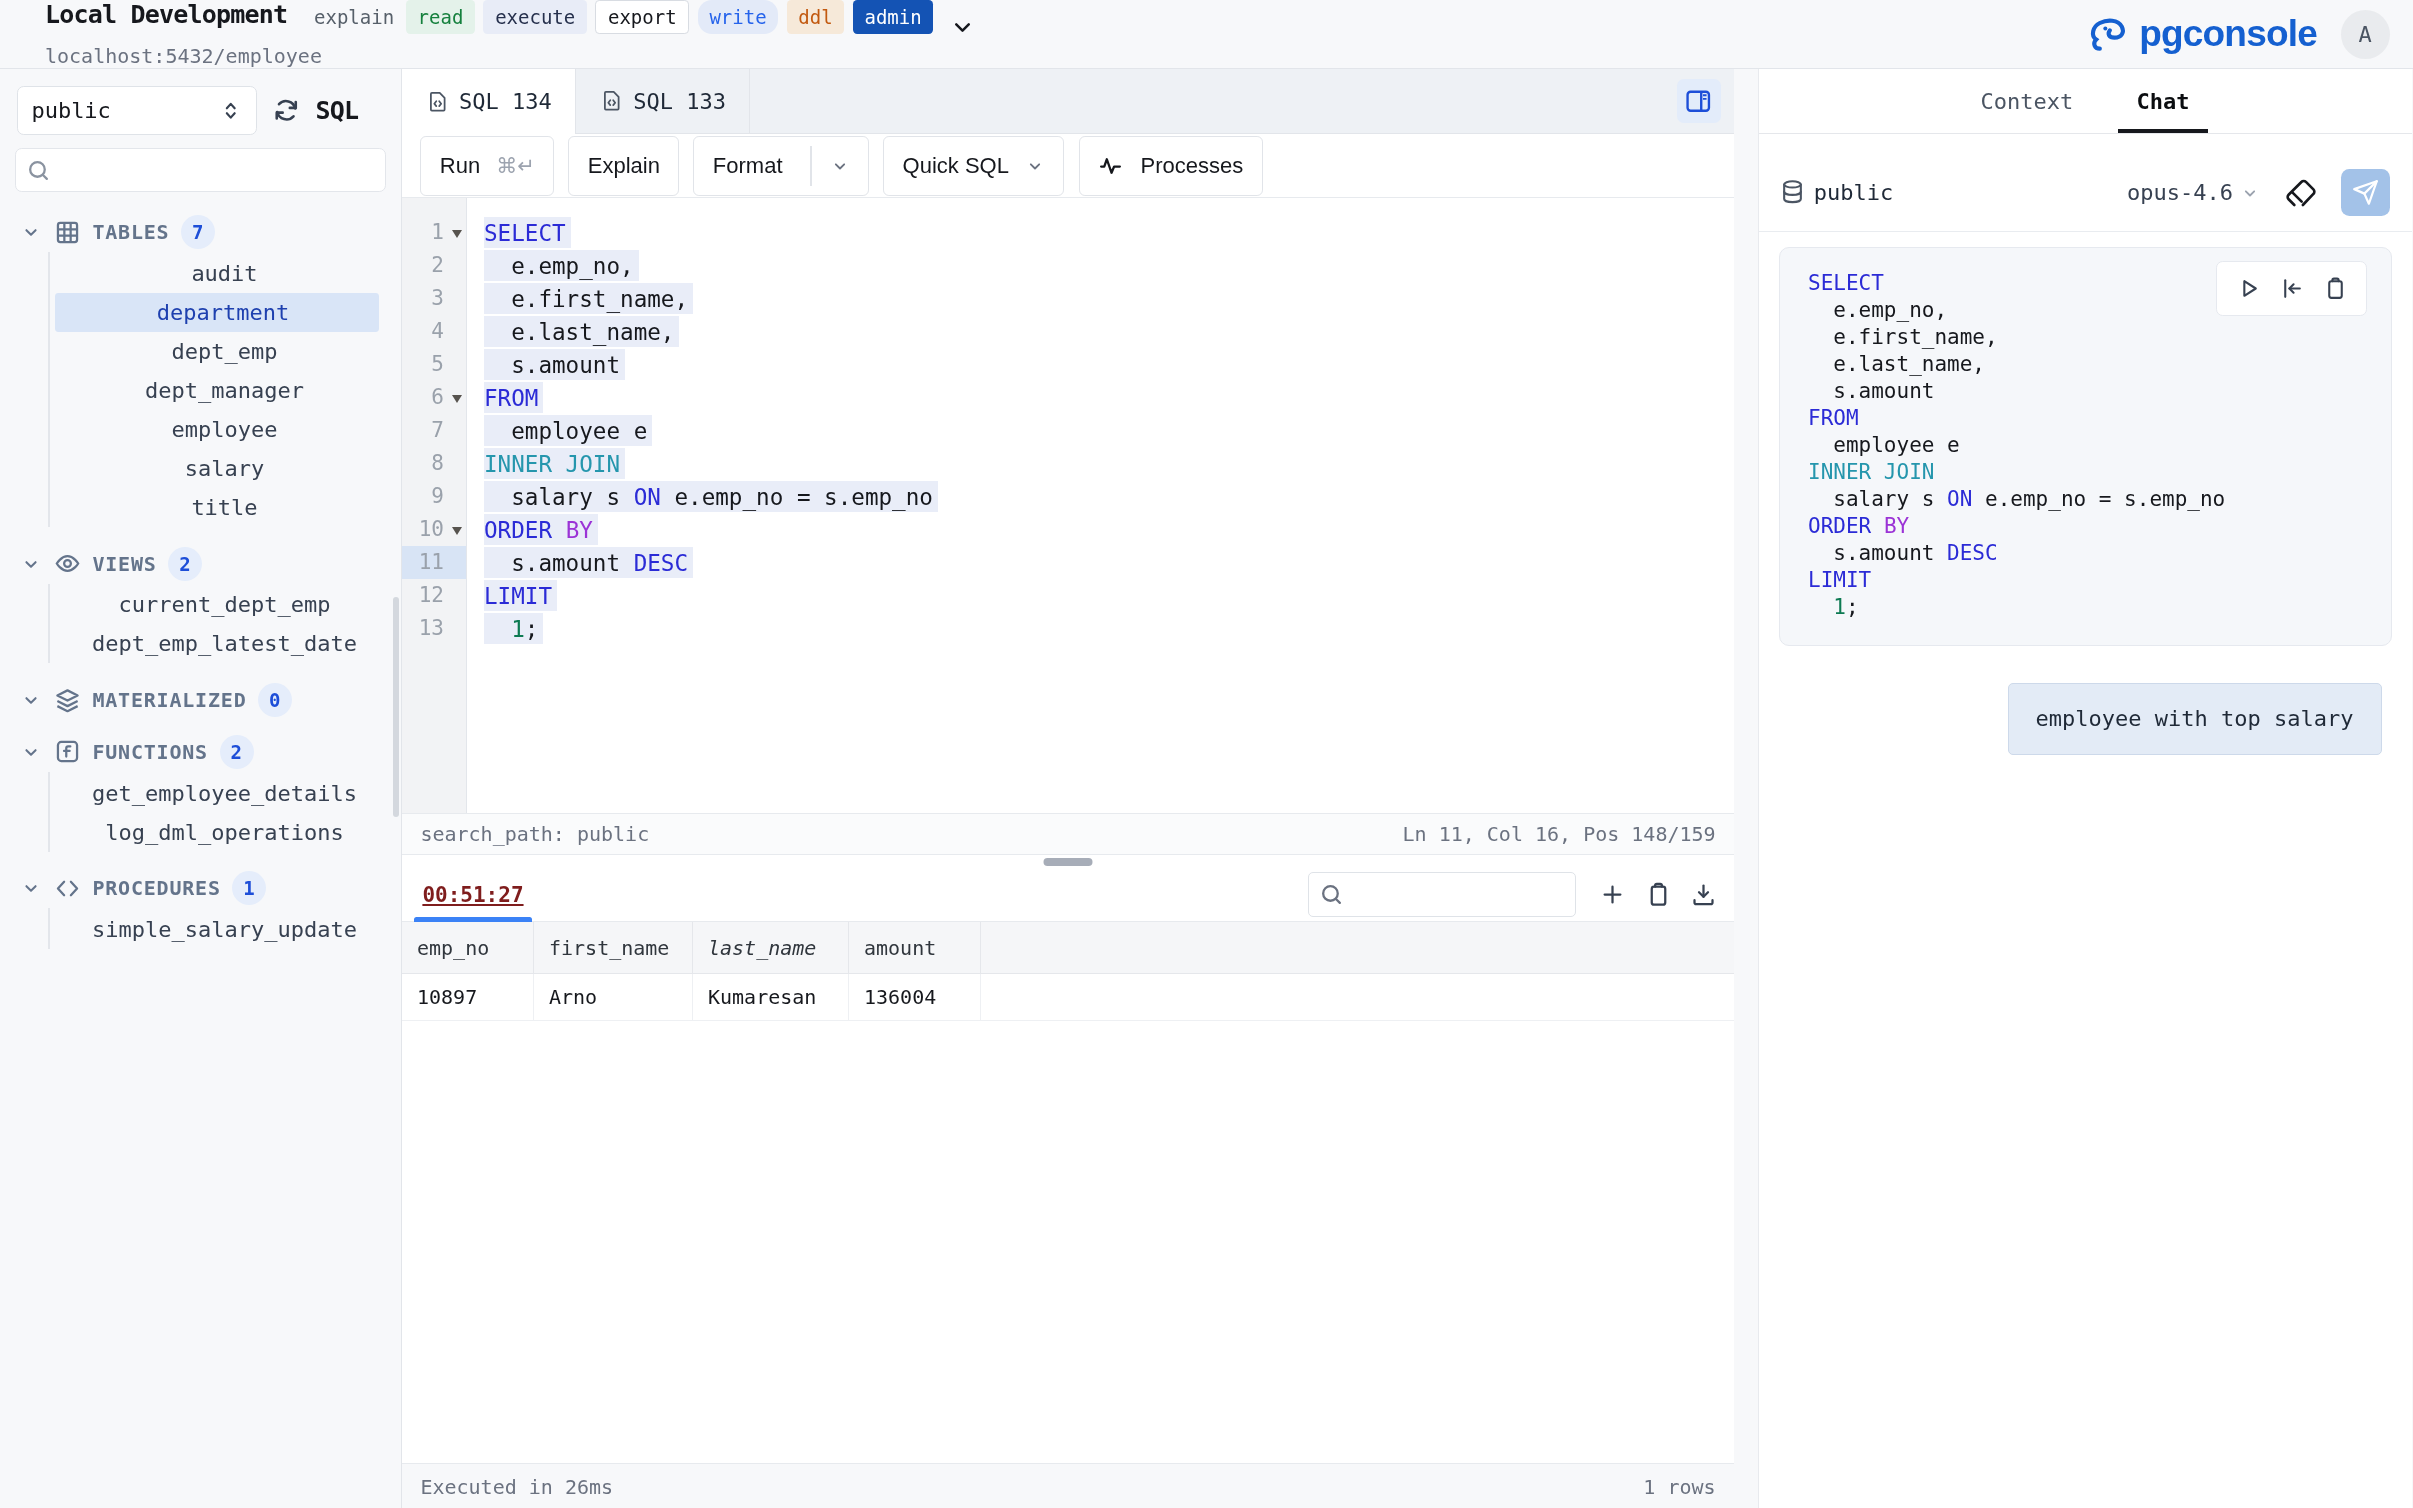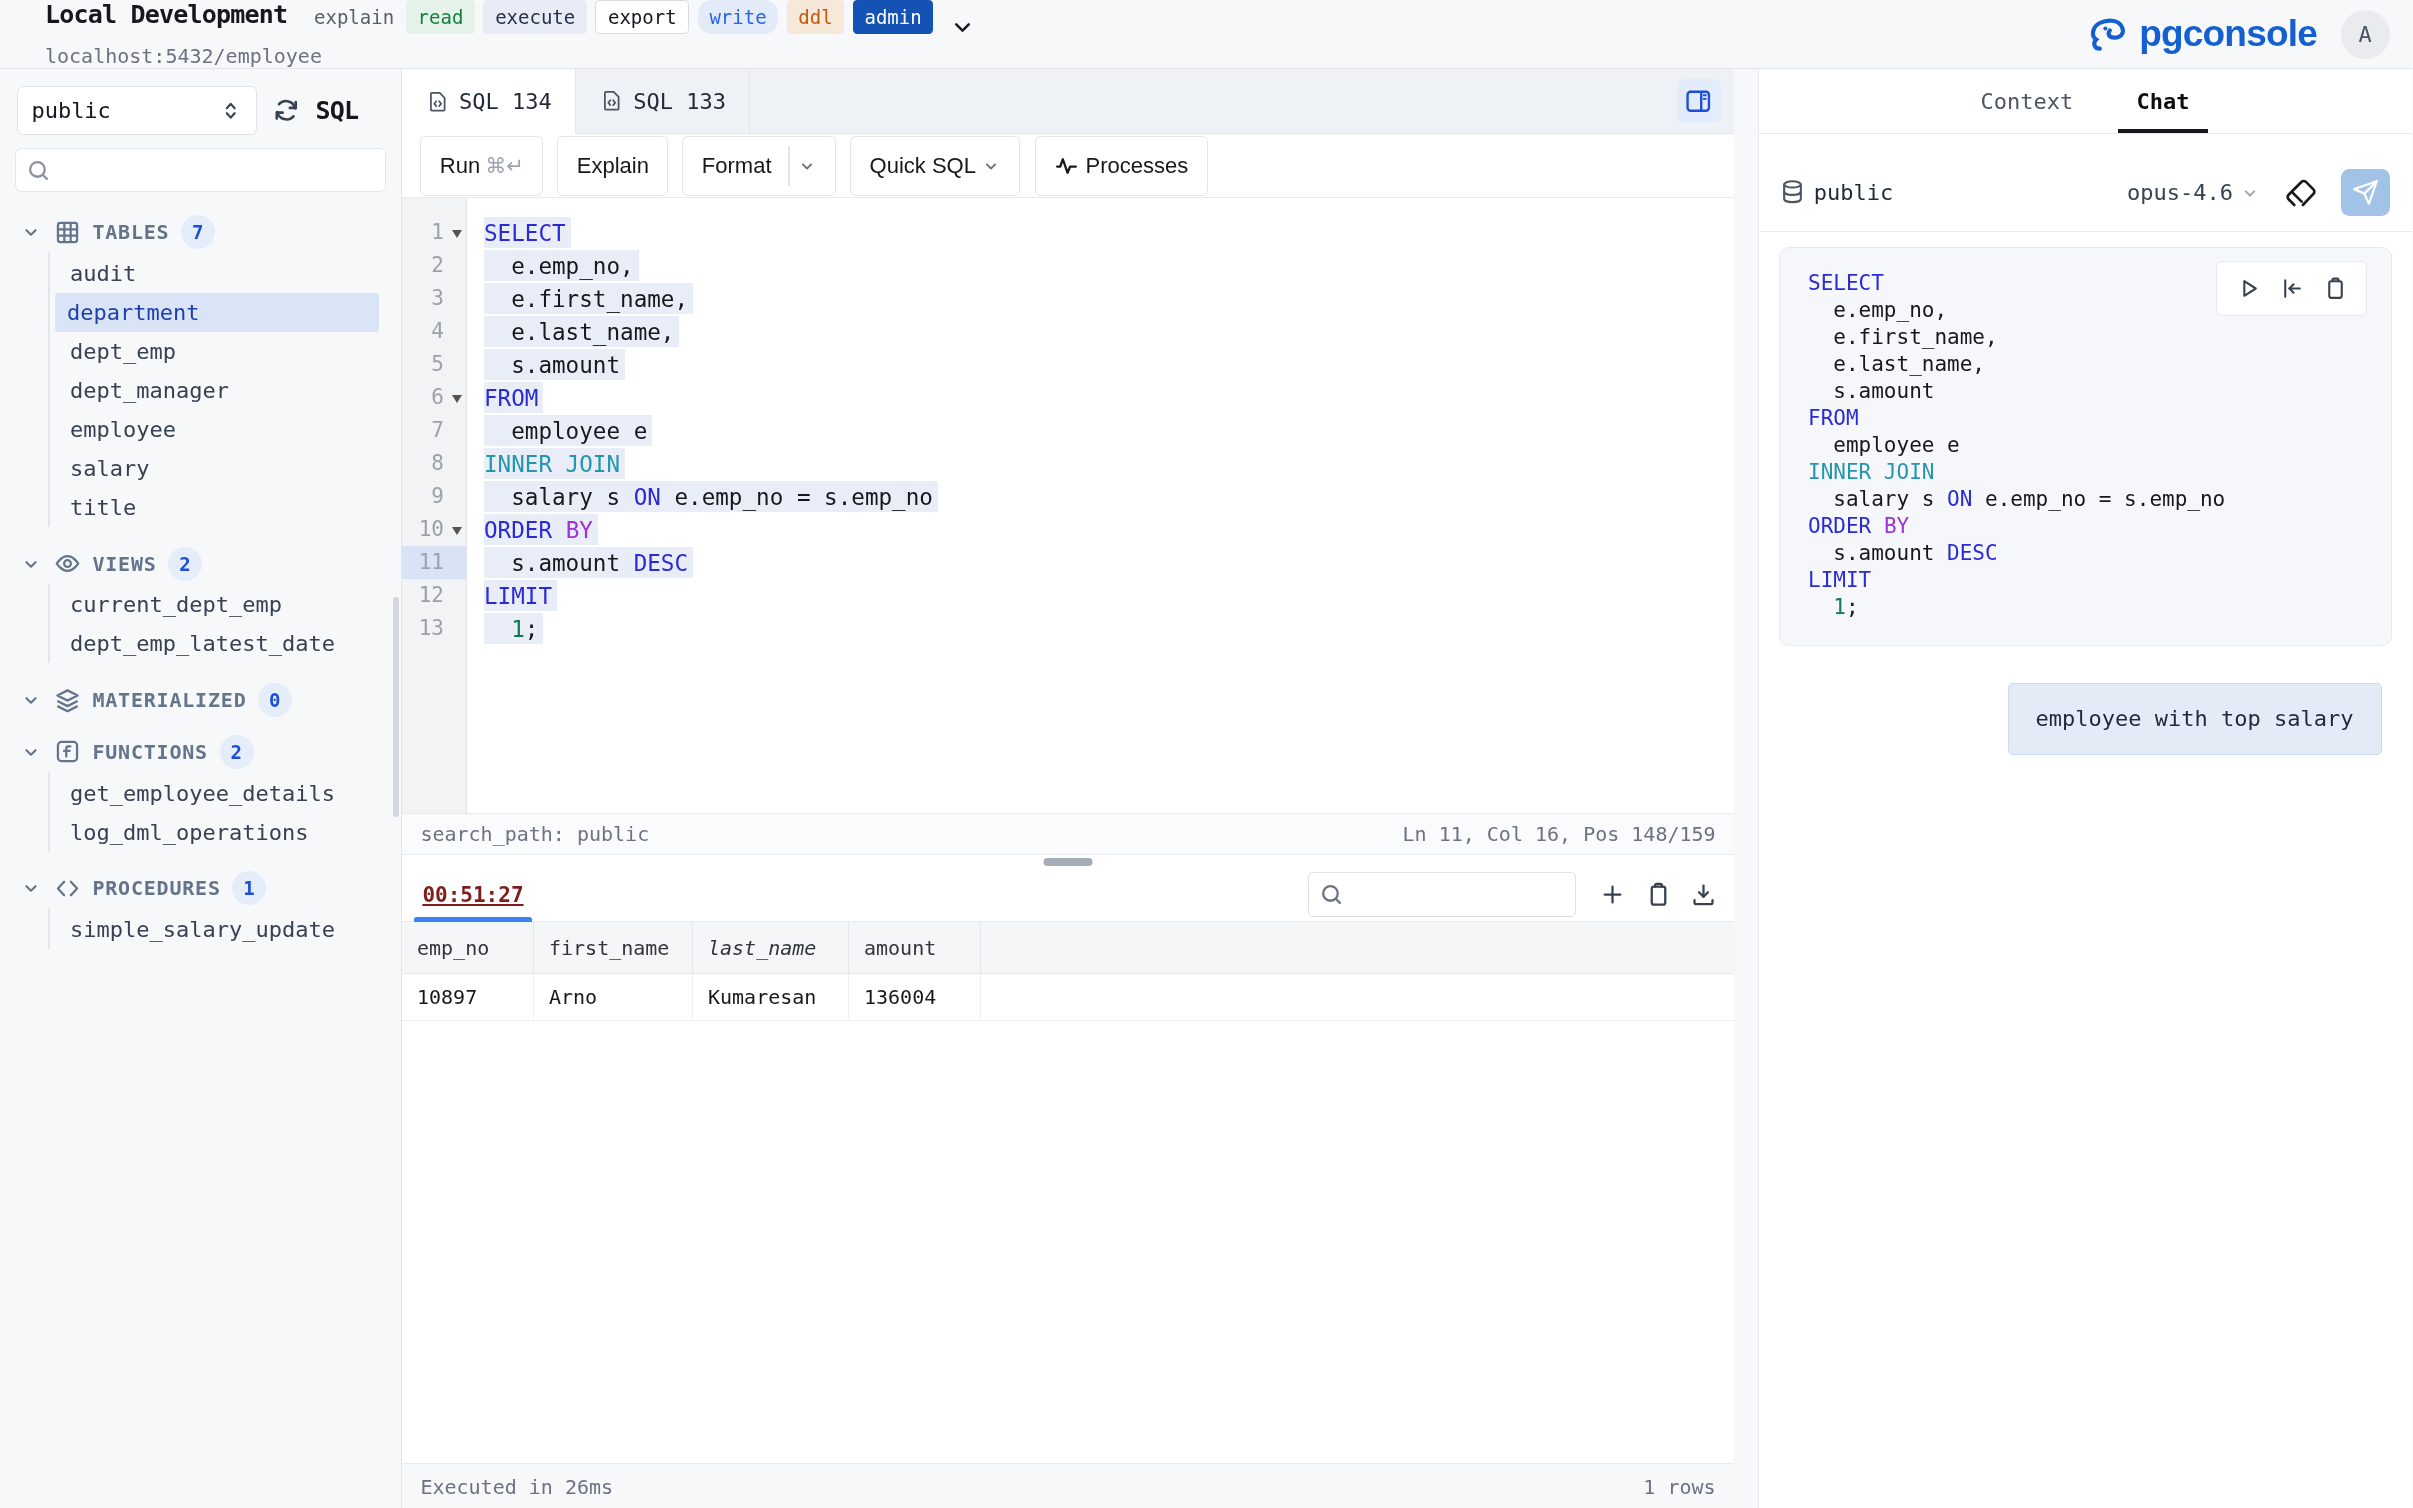--- a/index.html
+++ b/index.html
@@ -53,39 +53,39 @@
   .tree { margin-top:20px; }
   .tree-header { height:40px; display:flex; align-items:center; gap:11.7px; padding-left:20px;
     color:#64748b; font-weight:bold; font-size:20px; letter-spacing:0.8px; cursor:pointer; }
   .tree-header .hdr-chevron { color:#64748b; }
   .tree-header .hdr-icon { color:#64748b; }
   .count-pill { min-width:34px; height:34px; border-radius:17px; background:#e5edfb; color:#1d4ed8;
     display:flex; align-items:center; justify-content:center; font-size:19px; font-weight:bold; padding:0 6.7px; }
   .tree-items { position:relative; padding:1.7px 0 5px 0; }
   .tree-items::before { content:''; position:absolute; left:48px; top:0; bottom:5px; width:1.7px; background:#e3e6eb; }
   .tree-item { height:39px; line-height:39px; margin:0 22px 0 55px; padding-left:15px; font-size:22px;
-    color:#374151; border-radius:3.4px; cursor:pointer; white-space:nowrap; }
+    color:#374151; border-radius:3.4px; cursor:pointer; white-space:nowrap;text-align:center; }
   .tree-item.selected { background:#d9e5f7; color:#1e40af;padding-left:12px; }
   .tree-section { margin-bottom:11.7px; }
   .side-scrollthumb { position:absolute; right:1.7px; top:528px; width:5.9px; height:220px; border-radius:3.4px; background:#d4d8de; }
 
   
   .tabbar { height:65px; background:#eef1f5; border-bottom:1.7px solid #e2e5ea; display:flex; align-items:stretch; }
   .sqltab { display:flex; align-items:center; gap:10px; padding:0 23.5px; font-size:22px; color:#1f2937;
     border-right:1.7px solid #e2e5ea; cursor:pointer; }
   .sqltab .tab-icon { color:#4b5563; }
   .sqltab.active { background:#ffffff; margin-bottom:-1.7px; }
   .tabbar-spacer { flex:1; }
   .panel-toggle { align-self:center; margin-right:13.4px; width:44px; height:44px; border-radius:6.7px;
     background:#e3ecfa; display:flex; align-items:center; justify-content:center; color:#1d4ed8; cursor:pointer; }
 
   
   .toolbar { height:64px; background:#fff; border-bottom:1.7px solid #e7eaee; display:flex; align-items:center; gap:14.2px; padding-left:18.4px; }
   .btn { height:60px; background:#fff; border:1.7px solid #e1e4e9; border-radius:5.9px; display:flex; align-items:center;
-    padding:0 18.4px; font-size:22px; color:#16181d; cursor:pointer; gap:5px; }
+    padding:0 18.4px; font-size:22px; color:#16181d; cursor:pointer; gap:16px; }
   .btn .shortcut { color:#9ca3af; font-family:"DejaVu Sans", sans-serif; font-size:21px; }
   .btn .seg-divider { width:1.7px; height:40px; background:#e1e4e9; margin:0 1.7px 0 11.7px; }
   .btn .chev { color:#6b7280; }
   .btn .pulse-ic { color:#16181d; margin-right:1.7px; }
 
   
   .editor { height:615px; display:flex; overflow:hidden; background:#fff; }
   .gutter { width:65px; background:#f2f3f5; border-right:1.7px solid #e3e6eb; padding-top:18.4px; flex:none; }
   .ln { position:relative; height:33px; line-height:33px; text-align:right; padding-right:22px;
     color:#9aa1ab; font-size:21px; }

